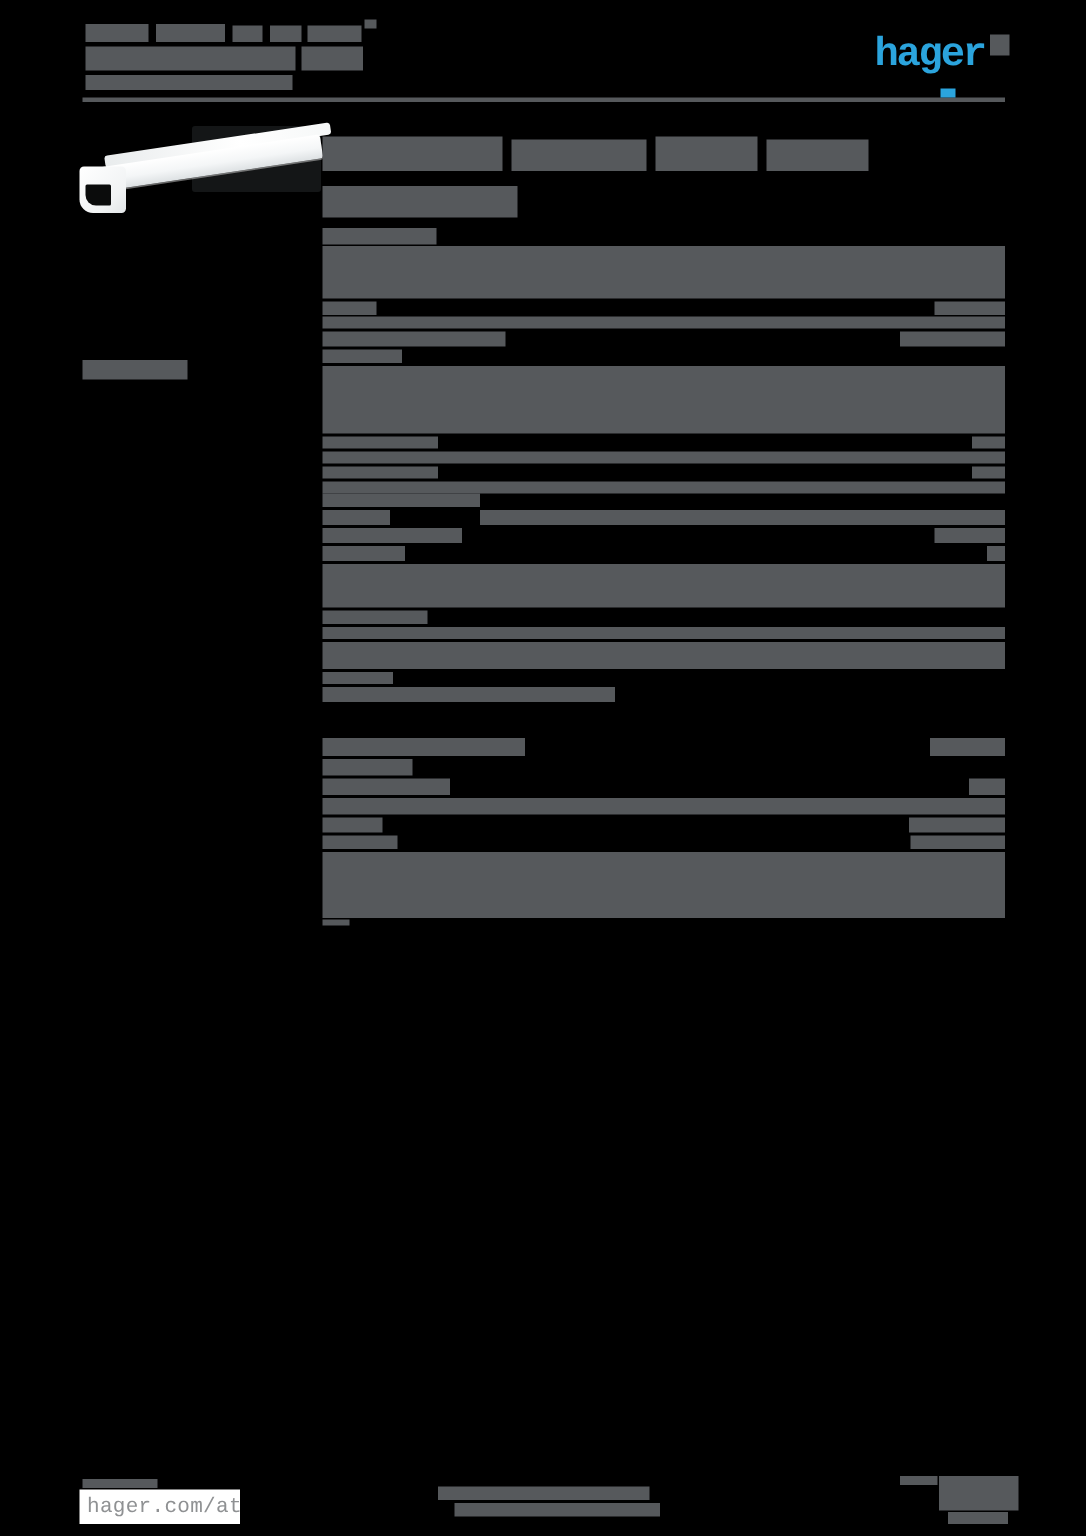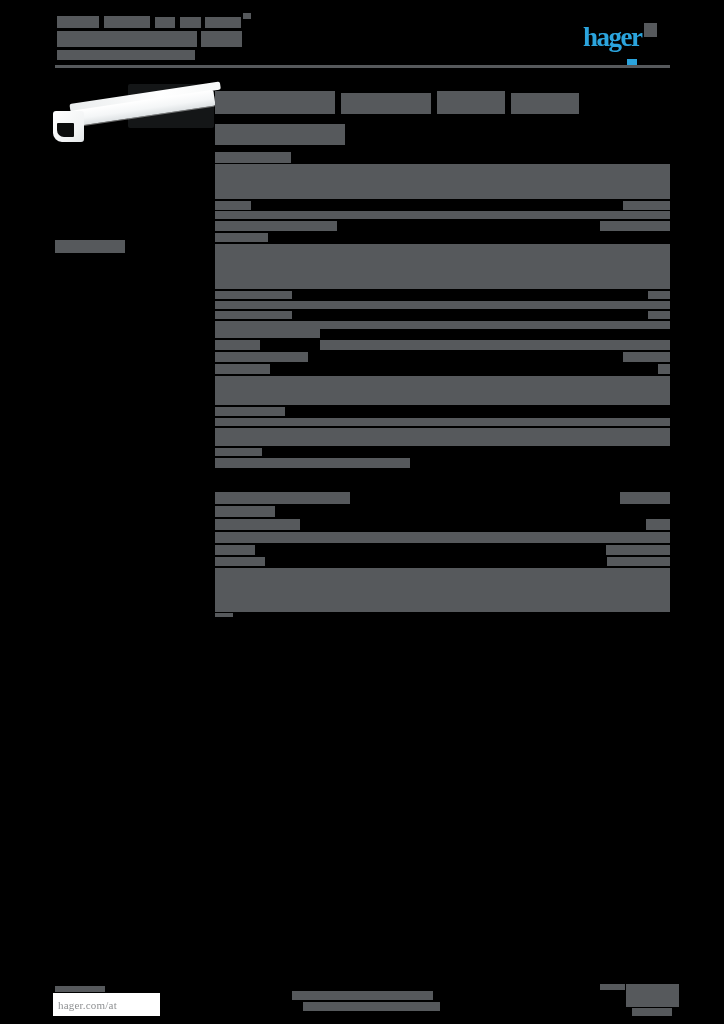--- a/index.html
+++ b/index.html
@@ -8,21 +8,21 @@
     --accent:#2ba4dd;
     --white:#ffffff;
     --muted:#8f9193;
   }
   html,body{margin:0;padding:0;background:var(--bg);}
   .page{
     position:relative;
     width:724px;height:1024px;
     background:var(--bg);
     overflow:hidden;
-    font-family:Liberation Serif, serif;
+    font-family:Liberation Mono, monospace;
   }
   .bar{position:absolute;background:var(--greek);}
   .bar.accent{background:var(--accent);}
 
   
   .logo{
     position:absolute;left:583px;top:22px;
     display:flex;align-items:flex-start;
     color:var(--accent);
     font-weight:bold;
@@ -70,21 +70,21 @@
   
   .web-box{
     position:absolute;left:53px;top:993px;width:107px;height:23px;
     background:var(--white);
     display:flex;align-items:center;
     box-sizing:border-box;padding-left:5px;
     text-decoration:none;
   }
   .web-box span{
     color:var(--muted);
-    font-size:11px;
+    font-size:14px;
     letter-spacing:.2px;
   }
 </style>
 </head>
 <body>
 
 <div class="page">
 
   <div class="logo">
     <span>hager</span>

